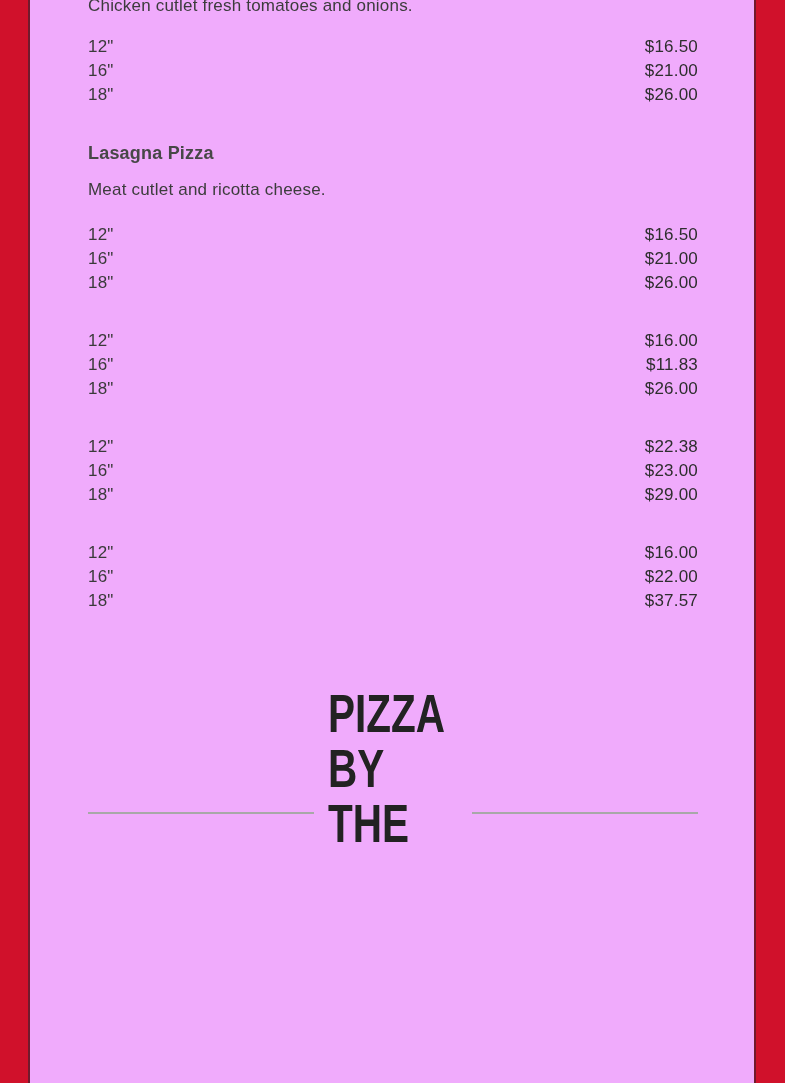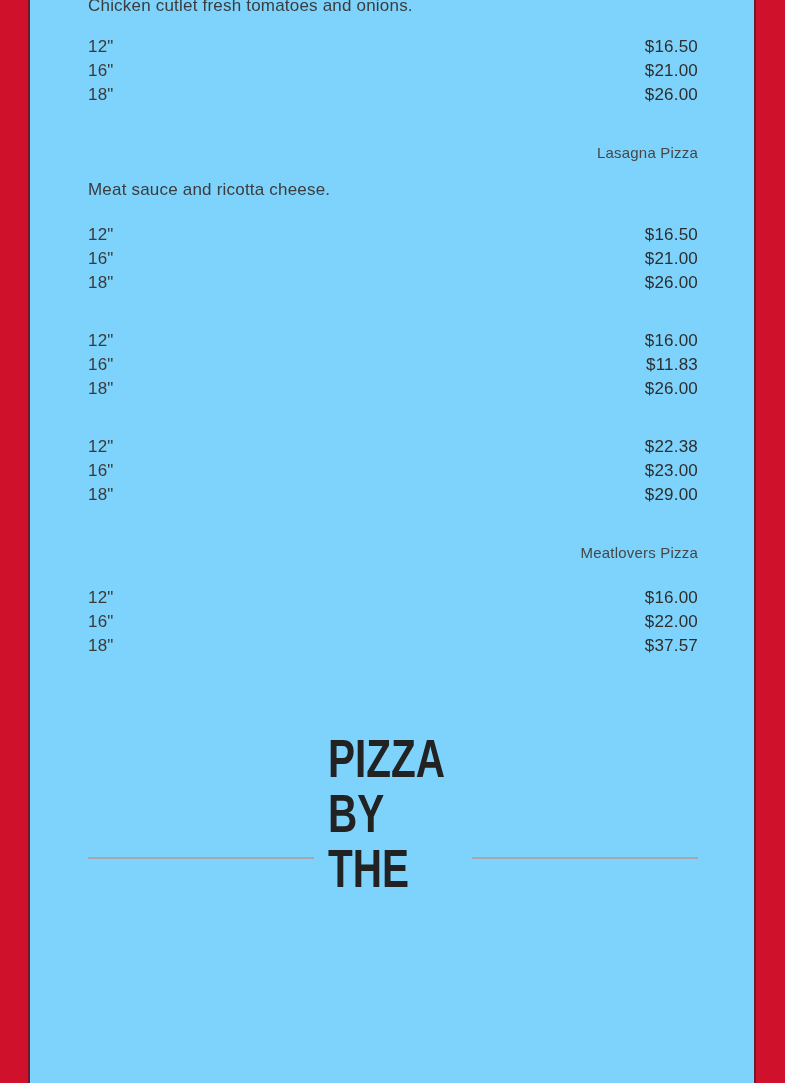--- a/index.html
+++ b/index.html
@@ -2,41 +2,40 @@
 <html><head>
 <meta charset="utf-8">
 <style>
   * { margin: 0; padding: 0; box-sizing: border-box; }
   html, body {
     width: 785px; height: 1083px;
     overflow: hidden;
     background: #ffffff;
     font-family: "Liberation Sans", sans-serif;
   }
-  .page { position: relative; width: 785px; height: 1083px; background: #7dd3fc; }
+  .page { position: relative; width: 785px; height: 1083px; background: #f0abfc; }
 
   .red-bar {
     position: absolute; top: 0; height: 1083px;
     background: #d0112b;
   }
   .red-bar.left  { left: 0; width: 30px; border-right: 2px solid rgba(35,35,48,0.55); }
   .red-bar.right { right: 0; width: 31px; border-left: 2px solid rgba(35,35,48,0.55); }
 
   .content {
     position: absolute; left: 88px; top: 0; width: 610px;
   }
 
   .menu-item { margin-top: 34px; }
   .menu-item.partial { margin-top: 0; }
 
   .item-name {
-    font-size: 15px; line-height: 24px;
-    font-weight: 400; color: #474747;
+    font-size: 18px; line-height: 24px;
+    font-weight: 700; color: #474747;
     letter-spacing: 0.2px;
-    text-align: right;
   }
   .desc {
     margin-top: 13px;
     font-size: 17px; line-height: 24px;
     color: #3c3c3c; letter-spacing: 0.2px;
   }
   .partial .desc { margin-top: -6px; }
 
   .prices { margin-top: 21px; }
   .partial .prices { margin-top: 17px; }
@@ -93,21 +92,21 @@
         </div>
         <div class="price-row">
           <span class="size">18"</span>
           <span class="price">$26.00</span>
         </div>
       </div>
     </section>
 
     <section class="menu-item">
       <h3 class="item-name">Lasagna Pizza</h3>
-      <p class="desc">Meat sauce and ricotta cheese.</p>
+      <p class="desc">Meat cutlet and ricotta cheese.</p>
       <div class="prices">
         <div class="price-row">
           <span class="size">12"</span>
           <span class="price">$16.50</span>
         </div>
         <div class="price-row">
           <span class="size">16"</span>
           <span class="price">$21.00</span>
         </div>
         <div class="price-row">
@@ -145,21 +144,20 @@
           <span class="price">$23.00</span>
         </div>
         <div class="price-row">
           <span class="size">18"</span>
           <span class="price">$29.00</span>
         </div>
       </div>
     </section>
 
     <section class="menu-item">
-      <h3 class="item-name">Meatlovers Pizza</h3>
       <div class="prices">
         <div class="price-row">
           <span class="size">12"</span>
           <span class="price">$16.00</span>
         </div>
         <div class="price-row">
           <span class="size">16"</span>
           <span class="price">$22.00</span>
         </div>
         <div class="price-row">

